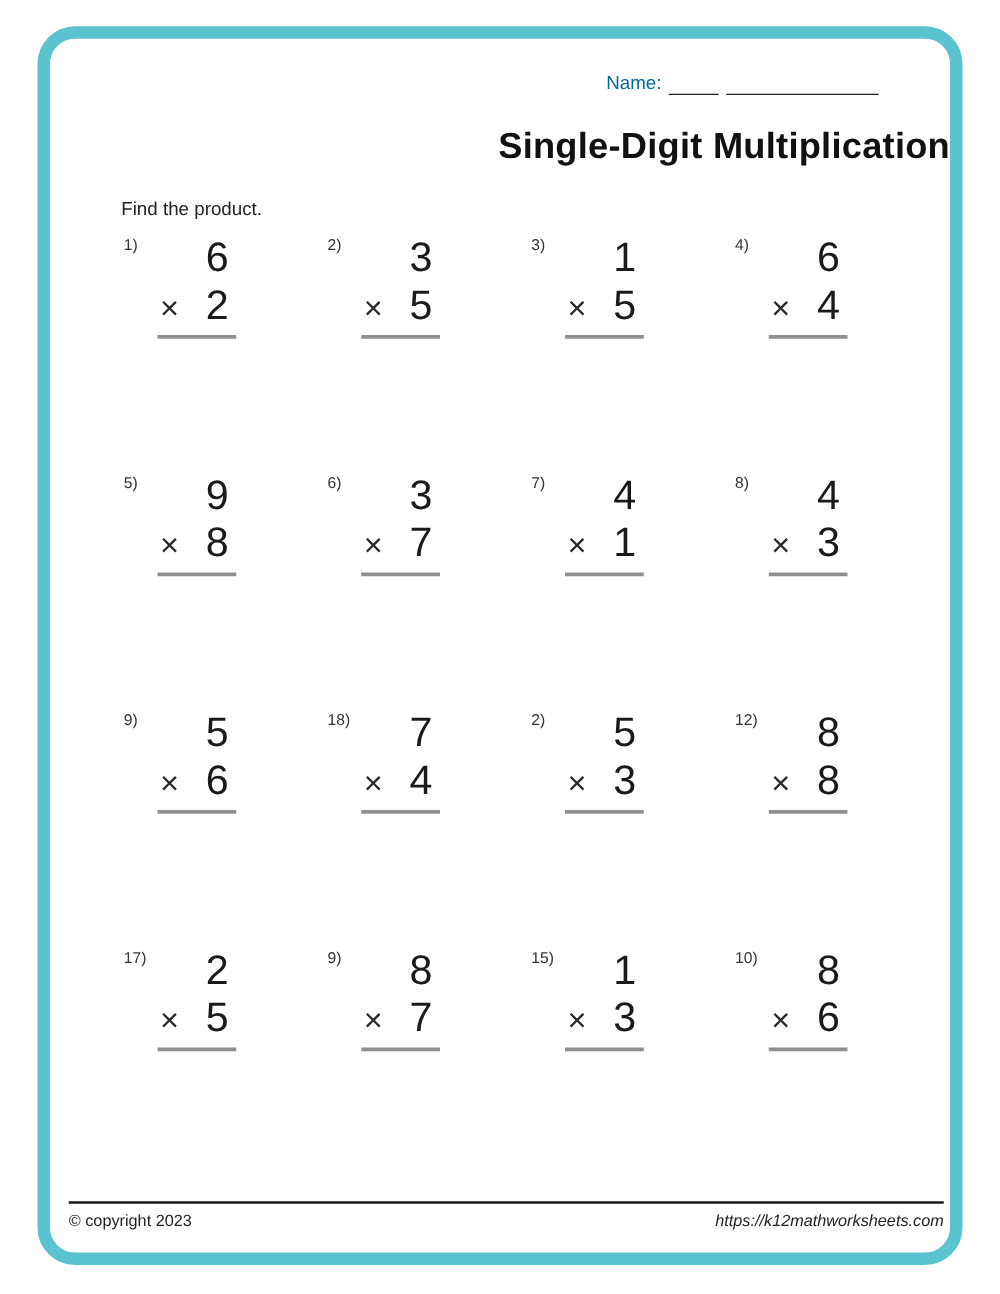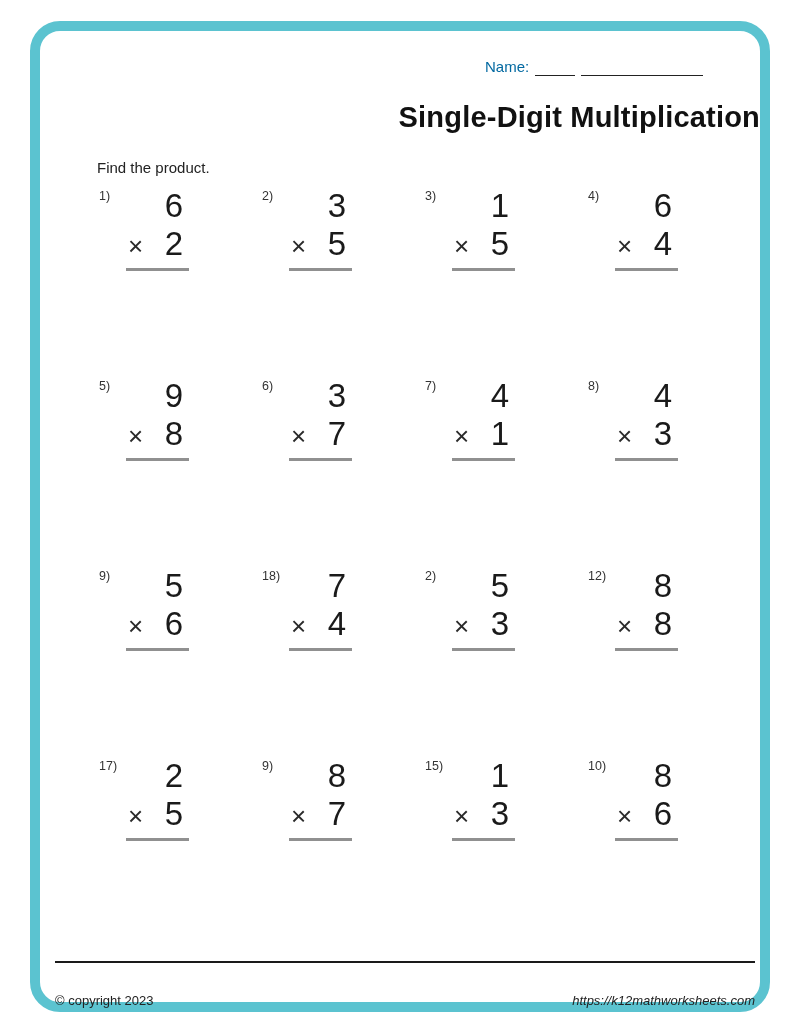--- a/index.html
+++ b/index.html
@@ -106,21 +106,20 @@
   }
   .footer {
     position: absolute;
     left: 55px; top: 969px;
     width: 700px;
     display: flex;
     justify-content: space-between;
     align-items: center;
     font-size: 13px;
     color: #222222;
-    margin-top: 24px;
   }
   .footer-url { color: #222222; text-decoration: none; font-style: italic; }
 </style>
 </head>
 <body>
 
 <div class="frame"></div>
 
 <div class="name-block">
   <span>Name:</span>

